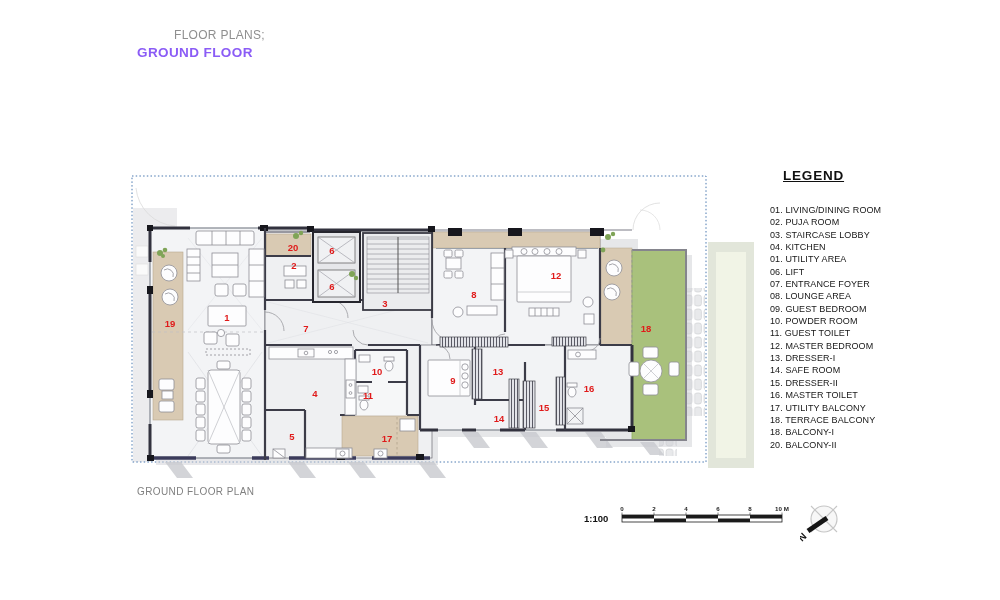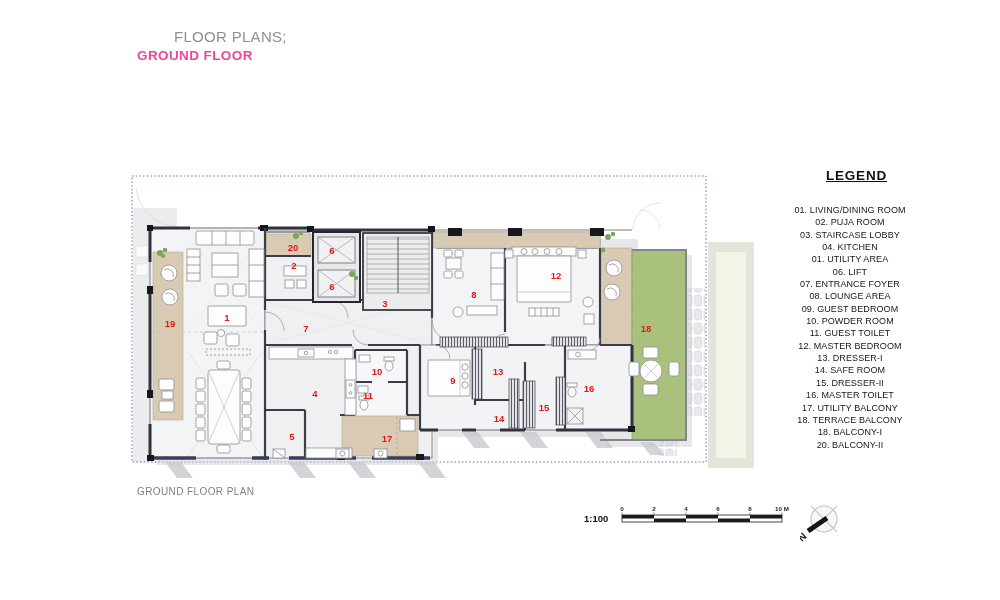--- a/index.html
+++ b/index.html
@@ -1,23 +1,23 @@
 <!DOCTYPE html>
 <html><head>
 <meta charset="utf-8">
 <style>
   html,body{margin:0;padding:0;background:#fff;}
   .page{position:relative;width:1000px;height:600px;background:#ffffff;overflow:hidden;
         font-family:"Liberation Sans",sans-serif;}
   
   .titleblock{position:absolute;left:137px;top:28px;}
-  .kicker{font-size:15px;color:#8f8f8f;letter-spacing:.3px;padding-left:37px;}
-  .main-title{font-size:13.5px;font-weight:bold;color:#ec4899;letter-spacing:.4px;margin-top:3px;}
-  
-  .legend{position:absolute;left:770px;top:166px;width:160px;text-align:center;}
+  .kicker{font-size:12px;color:#8f8f8f;letter-spacing:.3px;padding-left:37px;}
+  .main-title{font-size:13.5px;font-weight:bold;color:#8b5cf6;letter-spacing:.4px;margin-top:3px;}
+  
+  .legend{position:absolute;left:770px;top:166px;width:160px;}
   .legend-title{display:inline-block;font-size:13.5px;font-weight:bold;color:#101010;
                 letter-spacing:.8px;text-decoration:underline;margin:0 0 0 13px;}
   .legend-list{margin-top:20px;}
   .legend-item{font-size:9px;font-weight:normal;color:#161616;line-height:12.35px;
                letter-spacing:.1px;white-space:nowrap;}
   
   .caption{position:absolute;left:137px;top:486px;font-size:10px;color:#808080;letter-spacing:.4px;}
   
   .plan-wrap{position:absolute;left:120px;top:160px;width:650px;height:330px;}
   .room-num{font-size:9.5px;font-weight:bold;fill:#e01a1a;text-anchor:middle;

